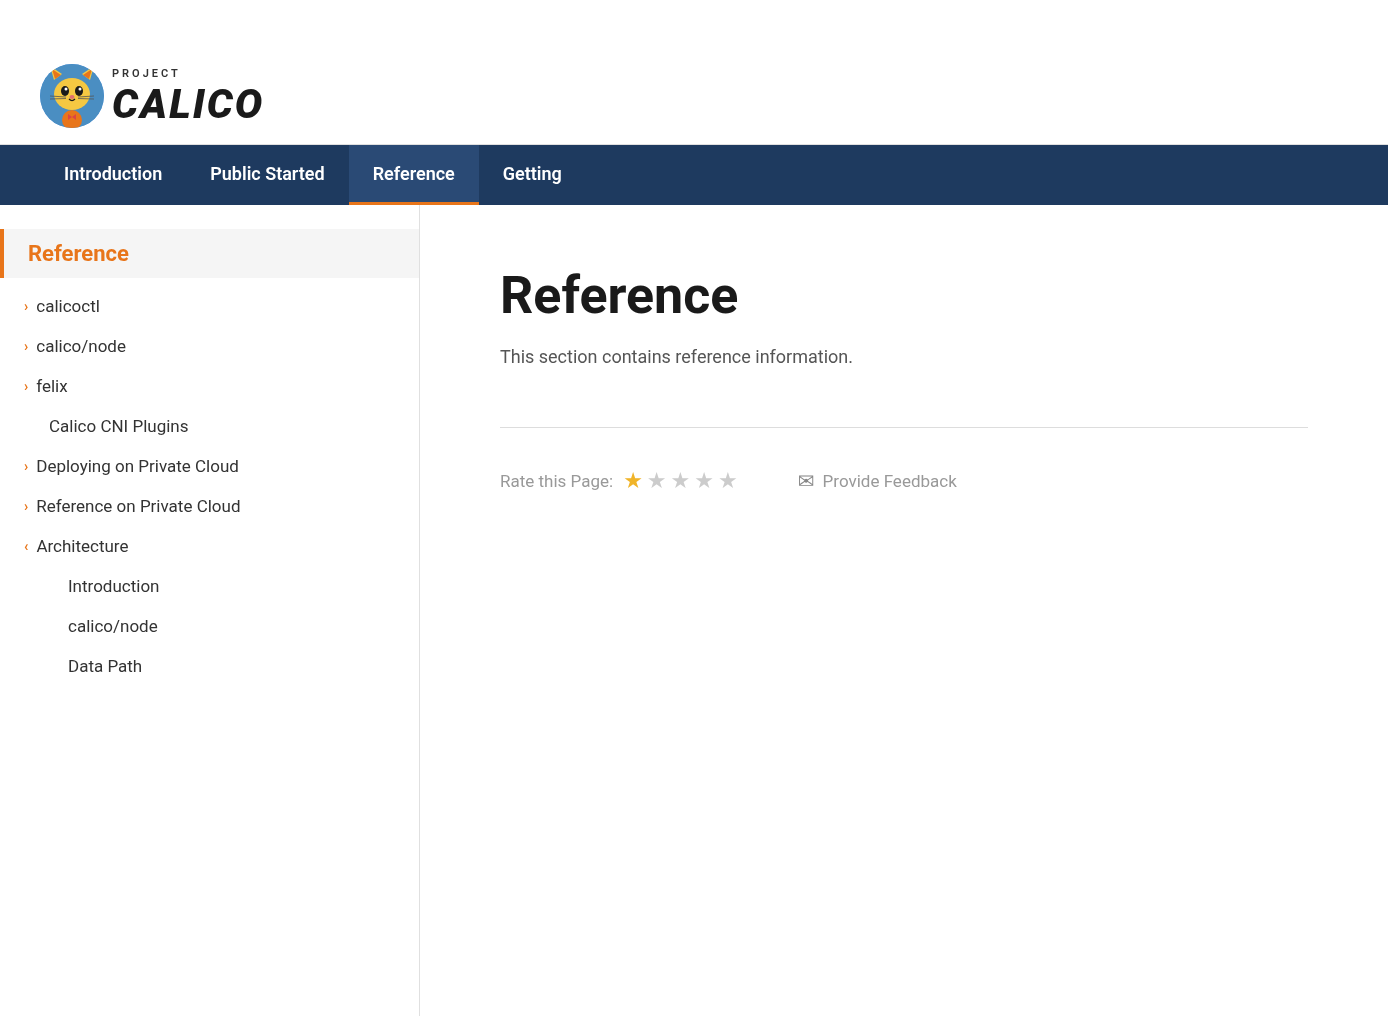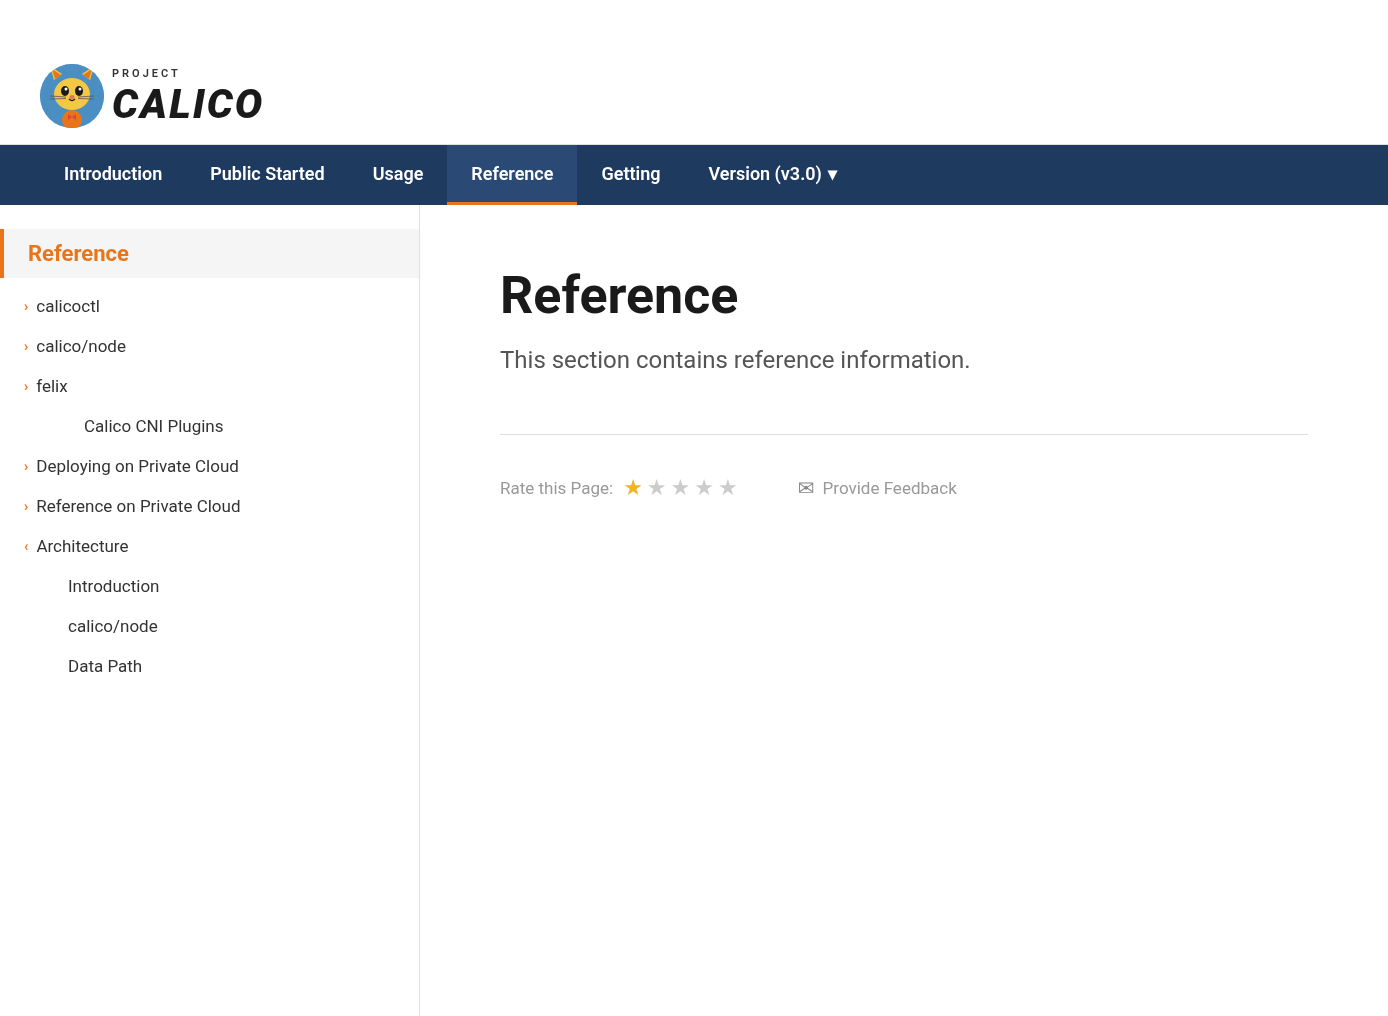--- a/index.html
+++ b/index.html
@@ -95,39 +95,39 @@
       font-size: 17px;
       color: #333;
       gap: 8px;
     }
     .sidebar-item .chevron {
       color: #e8751a;
       font-size: 14px;
       font-weight: bold;
     }
     .sidebar-item.indented {
-      padding-left: 84px;
+      padding-left: 49px;
     }
     .sidebar-item.indented-more {
       padding-left: 68px;
     }
 
     
     .content-area {
       flex: 1;
       padding: 60px 80px;
     }
     .content-title {
       font-size: 52px;
       font-weight: 700;
       color: #1a1a1a;
       margin-bottom: 20px;
     }
     .content-description {
-      font-size: 24px;
+      font-size: 18px;
       color: #555;
       margin-bottom: 60px;
     }
     .content-divider {
       border: none;
       border-top: 1px solid #ddd;
       margin-bottom: 40px;
     }
     .feedback-row {
       display: flex;
@@ -220,32 +220,25 @@
   </div>
 </header>
 
 <nav class="main-nav">
   <div class="nav-item">
     <span>Introduction</span>
   </div>
   <div class="nav-item">
     <span>Public Started</span>
   </div>
-  <div class="nav-item">
-    <span>Usage</span>
-  </div>
   <div class="nav-item active">
     <span>Reference</span>
   </div>
   <div class="nav-item">
     <span>Getting</span>
-  </div>
-  <div class="nav-item">
-    <span>Version (v3.0)</span>
-    <span>▾</span>
   </div>
 </nav>
 
 <div class="main-layout">
 
   <aside class="sidebar">
     <div class="sidebar-section-header">
       <span>Reference</span>
     </div>
 

